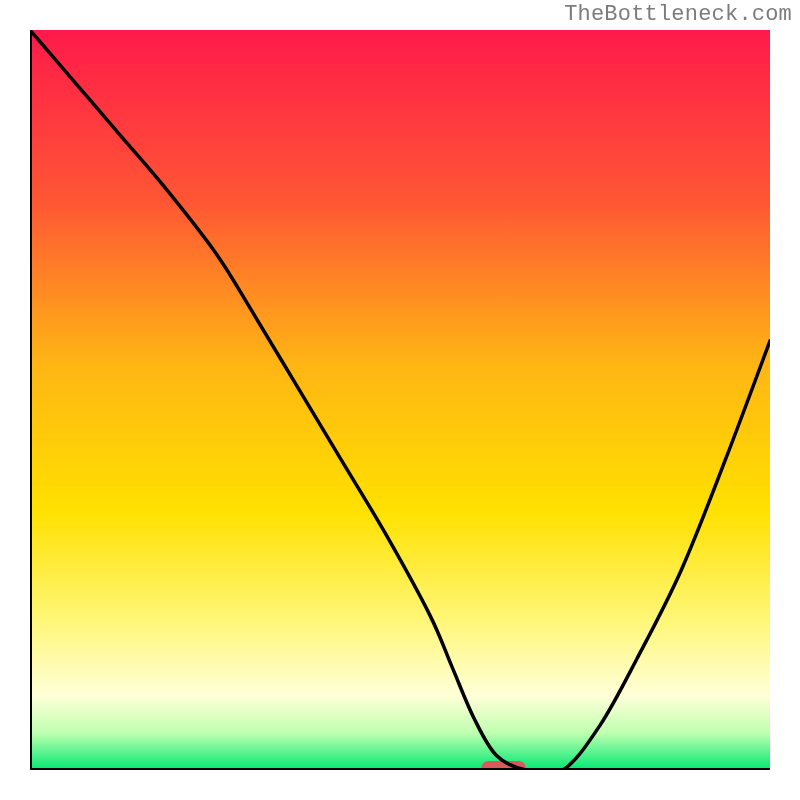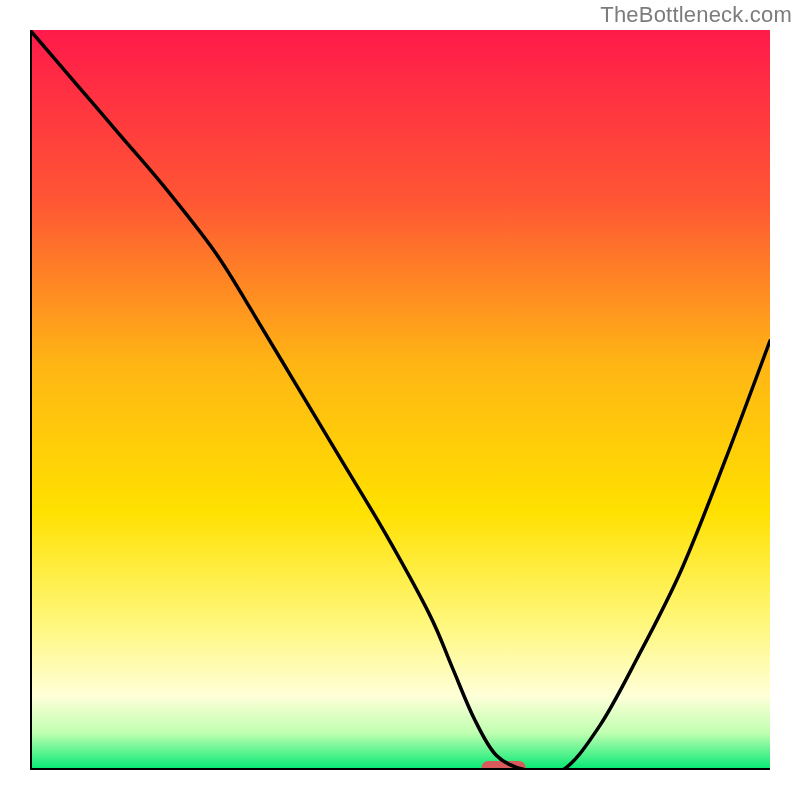--- a/index.html
+++ b/index.html
@@ -17,20 +17,21 @@
   }
   .watermark {
     position: absolute;
     top: 2px;
     right: 8px;
     color: #7c7c7c;
     font-size: 22px;
     font-weight: 500;
     letter-spacing: 0.2px;
     z-index: 5;
+    font-family: Liberation Mono, monospace;
   }
   .plot {
     position: absolute;
     left: 30px;
     top: 30px;
     width: 740px;
     height: 740px;
   }
   svg {
     display: block;

